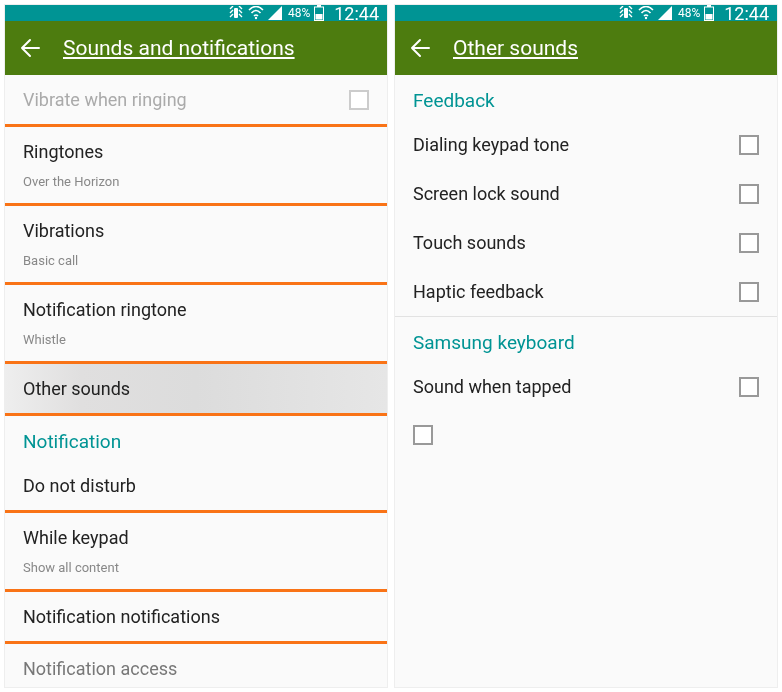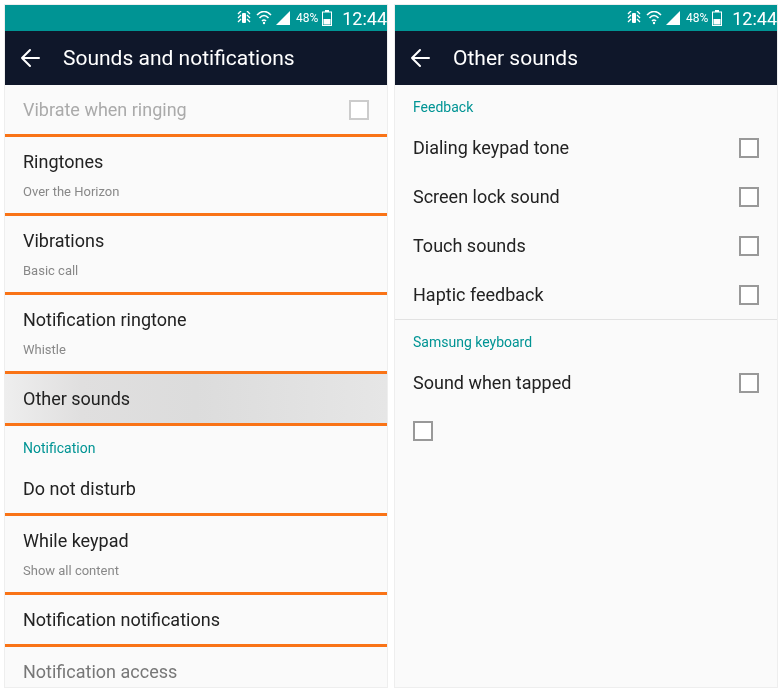--- a/index.html
+++ b/index.html
@@ -14,41 +14,42 @@
   }
   .phone {
     flex: 1;
     background: #fafafa;
     display: flex;
     flex-direction: column;
     overflow: hidden;
     border: 1px solid #eee;
   }
   .statusbar {
-    height: 26px;
+    height: 16px;
     background: #009494;
     color: #fff;
     display: flex;
     align-items: center;
     justify-content: flex-end;
-    padding: 0 0;
+    padding: 0 8px;
     font-size: 14px;
     gap: 4px;
   }
   .statusbar .icon-slot { display: inline-flex; align-items: center; }
   .statusbar .pct { font-size: 12px; margin-left: 2px; }
   .statusbar .time { font-size: 18px; margin-left: 6px; }
   .appbar {
     height: 54px;
-    background: #0f172a;
+    background: #4d7c0f;
     color: #fff;
     display: flex;
     align-items: center;
     padding: 0 14px;
     gap: 22px;
+    text-decoration: underline;
   }
   .appbar .back { width: 22px; height: 22px; cursor: pointer; }
   .appbar .title { font-size: 21px; font-weight: 400; }
   .content {
     flex: 1;
     background: #fafafa;
     overflow: hidden;
   }
   .row {
     padding: 14px 18px;
@@ -65,21 +66,21 @@
   .row.disabled .primary { color: #aaa; }
   .checkbox {
     width: 20px; height: 20px;
     border: 2px solid #999;
     background: #fff;
     cursor: pointer;
   }
   .row.disabled .checkbox { border-color: #ccc; }
   .section-header {
     padding: 14px 18px 8px 18px;
-    font-size: 14px;
+    font-size: 19px;
     color: #009494;
     border-bottom: none;
   }
   .row.highlighted {
     background: linear-gradient(to right, #eee 0%, #e0dfdf 20%, #dcdcdc 50%, #e6e6e6 100%);
   }
   .divider-thin { height: 1px; background: #e2e2e2; }
   svg { display: block; }
 </style>
 </head>

